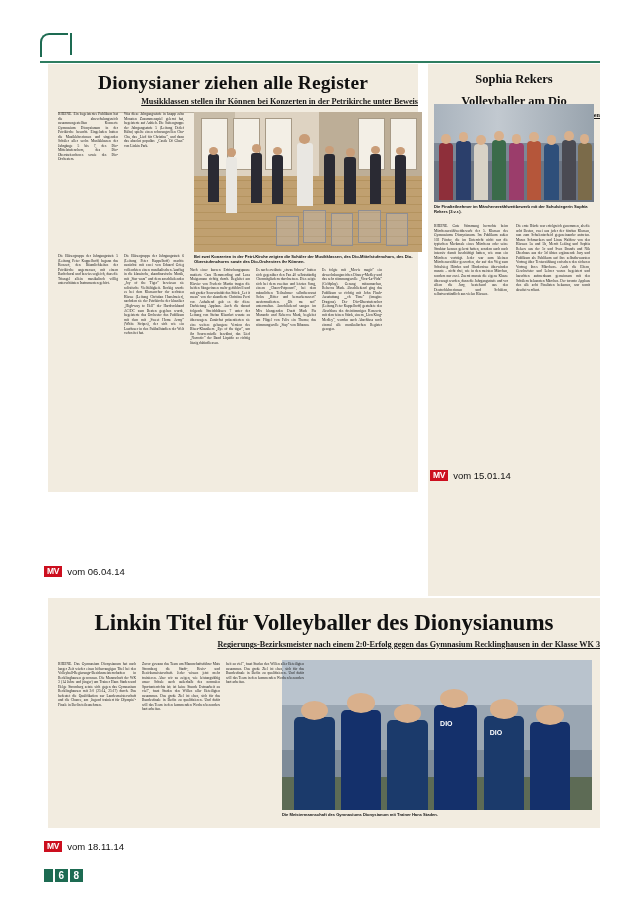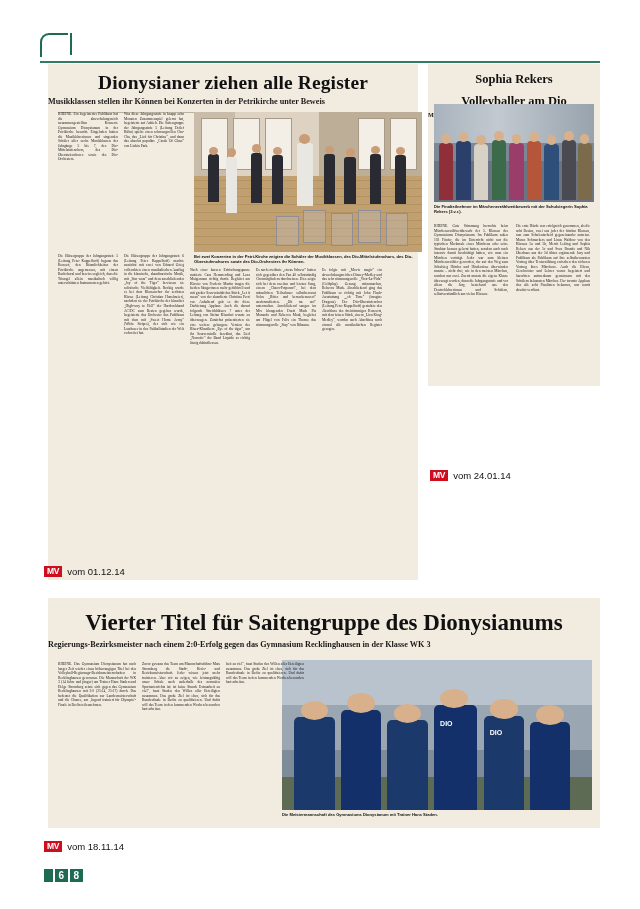--- a/index.html
+++ b/index.html
@@ -34,27 +34,28 @@
     position:absolute;left:0;top:31px;width:560px;height:1.5px;background:#2e7d60;
   }
 
   
   .article{position:absolute;background:#f2ece0;}
   .headline{
     text-align:center;font-weight:bold;color:#111;
     font-family:"Liberation Serif", serif;
   }
   .subhead{
-    text-align:left;font-weight:bold;color:#1a1a1a;
-    font-family:"Liberation Serif", serif;
+    text-align:right;font-weight:bold;color:#1a1a1a;
+    font-family:"Liberation Serif", serif;
+    text-decoration:underline;
   }
   .rule-thin{height:1px;background:#b9b0a0;}
 
   
-  #art-concert{left:48px;top:64px;width:370px;height:516px;}
+  #art-concert{left:48px;top:64px;width:370px;height:428px;}
   #art-concert .headline{font-size:19.5px;margin-top:8px;letter-spacing:.1px;}
   #art-concert .subhead{font-size:8.2px;margin-top:3px;}
   #art-concert .hrule{margin:6px 10px 0 10px;}
   .body-col{
     font-size:3.6px;line-height:4.55px;text-align:justify;
     color:#1b1b1b;letter-spacing:0;
     font-family:"Liberation Serif", serif;
     -webkit-hyphens:auto;hyphens:auto;
   }
 
@@ -71,21 +72,21 @@
   
   .c1{position:absolute;left:58px;top:112px;width:60px;}
   .c2{position:absolute;left:124px;top:254px;width:60px;}
   .c3{position:absolute;left:190px;top:268px;width:60px;}
   .c4{position:absolute;left:256px;top:268px;width:60px;}
   .c5{position:absolute;left:322px;top:268px;width:60px;}
   .c1b{position:absolute;left:58px;top:254px;width:60px;}
   .c2a{position:absolute;left:124px;top:112px;width:60px;}
 
   
-  #art-sophia{left:428px;top:64px;width:172px;height:322px;}
+  #art-sophia{left:428px;top:64px;width:172px;height:532px;}
   #art-sophia .headline{font-size:12.5px;margin-top:8px;line-height:14px;}
   #art-sophia .subhead{font-size:6.2px;margin-top:3px;}
   #sophia-photo{position:absolute;left:434px;top:104px;width:160px;height:98px;}
   #sophia-cap{position:absolute;left:434px;top:204px;width:160px;}
   .s-col{position:absolute;top:224px;width:74px;}
   #s-col1{left:434px;}
   #s-col2{left:516px;}
 
   
   #art-volley{left:48px;top:598px;width:552px;height:230px;}
@@ -238,21 +239,21 @@
       <div class="kid" style="left:90%;top:40%;width:9%;height:58%;background:#7b6b4a"></div>
       <div class="kid-head" style="left:91%;top:31%;width:6%;height:10%"></div>
     </div>
   </div>
   <div class="caption" id="sophia-cap">Die Finalteilnehmer im Märchenerzählwettbewerb mit der Schulsiegerin Sophia Rekers (3.v.r.).</div>
 
   <div class="body-col s-col" id="s-col1">RHEINE. Gute Stimmung herrschte beim Märchenerzählwettbewerb der 5. Klassen des Gymnasiums Dionysianum. Im Publikum saßen 102 Fünfer, die im Unterricht nicht nur die typischen Merkmale eines Märchens oder seine Struktur kennen gelernt hatten, sondern auch nach intensiv damit beschäftigt hatten, wie man ein Märchen vorträgt. Jeder war zum kleinen Märchenerzähler geworden, der auf den Weg zum Schulsieg Hürden und Hindernisse überwinden musste – nicht drei, wie in den meisten Märchen, sondern nur zwei. Zuerst musste die eigene Klasse überzeugt werden, dann die Jahrgangsstufe und vor allem die Jury, bestehend aus den Deutschlehrerinnen und Schülern, selbstverständlich aus vielen Klassen.</div>
   <div class="body-col s-col" id="s-col2">Die erste Hürde war erfolgreich genommen, als die acht Besten, zwei aus jeder der fünften Klassen, nun zum Schulentscheid gegeneinander antreten. Maren Schmackers und Linus Waldow von den Klassen 5a und 5b, Merrit Leßing und Sophia Rekers aus der 5c und Sven Brands und Nik Oberhaus aus der 5d übten ergänzende Jury und Publikum als Publikum auf ihre selbstbewussten Vortrag über Texterzählung zwischen den sicheren Vortrag ihres Märchens. Auch die Eltern, Geschwister und Lehrer waren begeistert und lauschten aufmerksam gemeinsam mit den Schülern bekannten Märchen. Der toronto Applaus den alle acht Finalisten bekamen, war somit absolut verdient.</div>
 
   <div class="article" id="art-volley">
-    <div class="headline">Vierter Titel für Saitengruppe des Dionysianums</div>
+    <div class="headline">Linkin Titel für Volleyballer des Dionysianums</div>
     <div class="subhead">Regierungs-Bezirksmeister nach einem 2:0-Erfolg gegen das Gymnasium Recklinghausen in der Klasse WK 3</div>
   </div>
 
   <div class="photo" id="volley-photo">
     <div class="ph-team">
       <div class="court"></div>
       <div class="jersey" style="left:4%;top:38%;width:13%;height:62%"></div>
       <div class="kid-head" style="left:6%;top:27%;width:9%;height:13%"></div>
       <div class="jersey alt" style="left:19%;top:33%;width:13%;height:67%"></div>
       <div class="kid-head" style="left:21%;top:22%;width:9%;height:13%"></div>
@@ -269,25 +270,25 @@
     </div>
   </div>
   <div class="caption" id="volley-cap">Die Meistermannschaft des Gymnasiums Dionysianum mit Trainer Hans Staden.</div>
 
   <div class="body-col v-col" id="v-col1">RHEINE. Das Gymnasium Dionysianum hat nach langer Zeit wieder einen höherrangigen Titel bei den Volleyball-Regierungs-Bezirksmeisterschaften in Recklinghausen gewonnen. Die Mannschaft der WK 3 (14 Jahre und jünger) um Trainer Hans Staden und Helge Stromberg setzte sich gegen das Gymnasium Recklinghausen mit 2:0 (25:14, 25:17) durch. Das bedeutet die Qualifikation zur Landesmeisterschaft und die Chance, am ‚Jugend trainiert für Olympia‘-Finale in Berlin teilzunehmen.</div>
   <div class="body-col v-col" id="v-col2">Zuvor gewann das Team um Mannschaftsführer Mats Stromberg die Stadt-, Kreis- und Bezirksmeisterschaft. Jeder wissen jetzt mehr trainieren. Aber wir zu zeigen, wie leistungsfähig unser Schule auch außerhalb des normalen Sportunterrichts ist; ist keine Stunde Extraarbeit zu viel“, fasst Staden den Willen aller Beteiligten zusammen. Das große Ziel ist eben, sich für das Bundesfinale in Berlin zu qualifizieren. Und dafür will das Team in den kommenden Wochen besonders hart arbeiten.</div>
   <div class="body-col v-col" id="v-col3">beit zu viel“, fasst Staden den Willen aller Beteiligten zusammen. Das große Ziel ist eben, sich für das Bundesfinale in Berlin zu qualifizieren. Und dafür will das Team in den kommenden Wochen besonders hart arbeiten.</div>
 
   <div class="mv-stamp" id="mv1">
     <span class="mv-logo">MV</span>
-    <span class="mv-date">vom 01.12.14</span>
+    <span class="mv-date">vom 06.04.14</span>
   </div>
   <div class="mv-stamp" id="mv2">
     <span class="mv-logo">MV</span>
-    <span class="mv-date">vom 24.01.14</span>
+    <span class="mv-date">vom 15.01.14</span>
   </div>
   <div class="mv-stamp" id="mv3">
     <span class="mv-logo">MV</span>
     <span class="mv-date">vom 18.11.14</span>
   </div>
 
   <div class="footer-pages">
     <span class="pg-block"></span>
     <span class="pg-num">6</span>
     <span class="pg-num">8</span>

